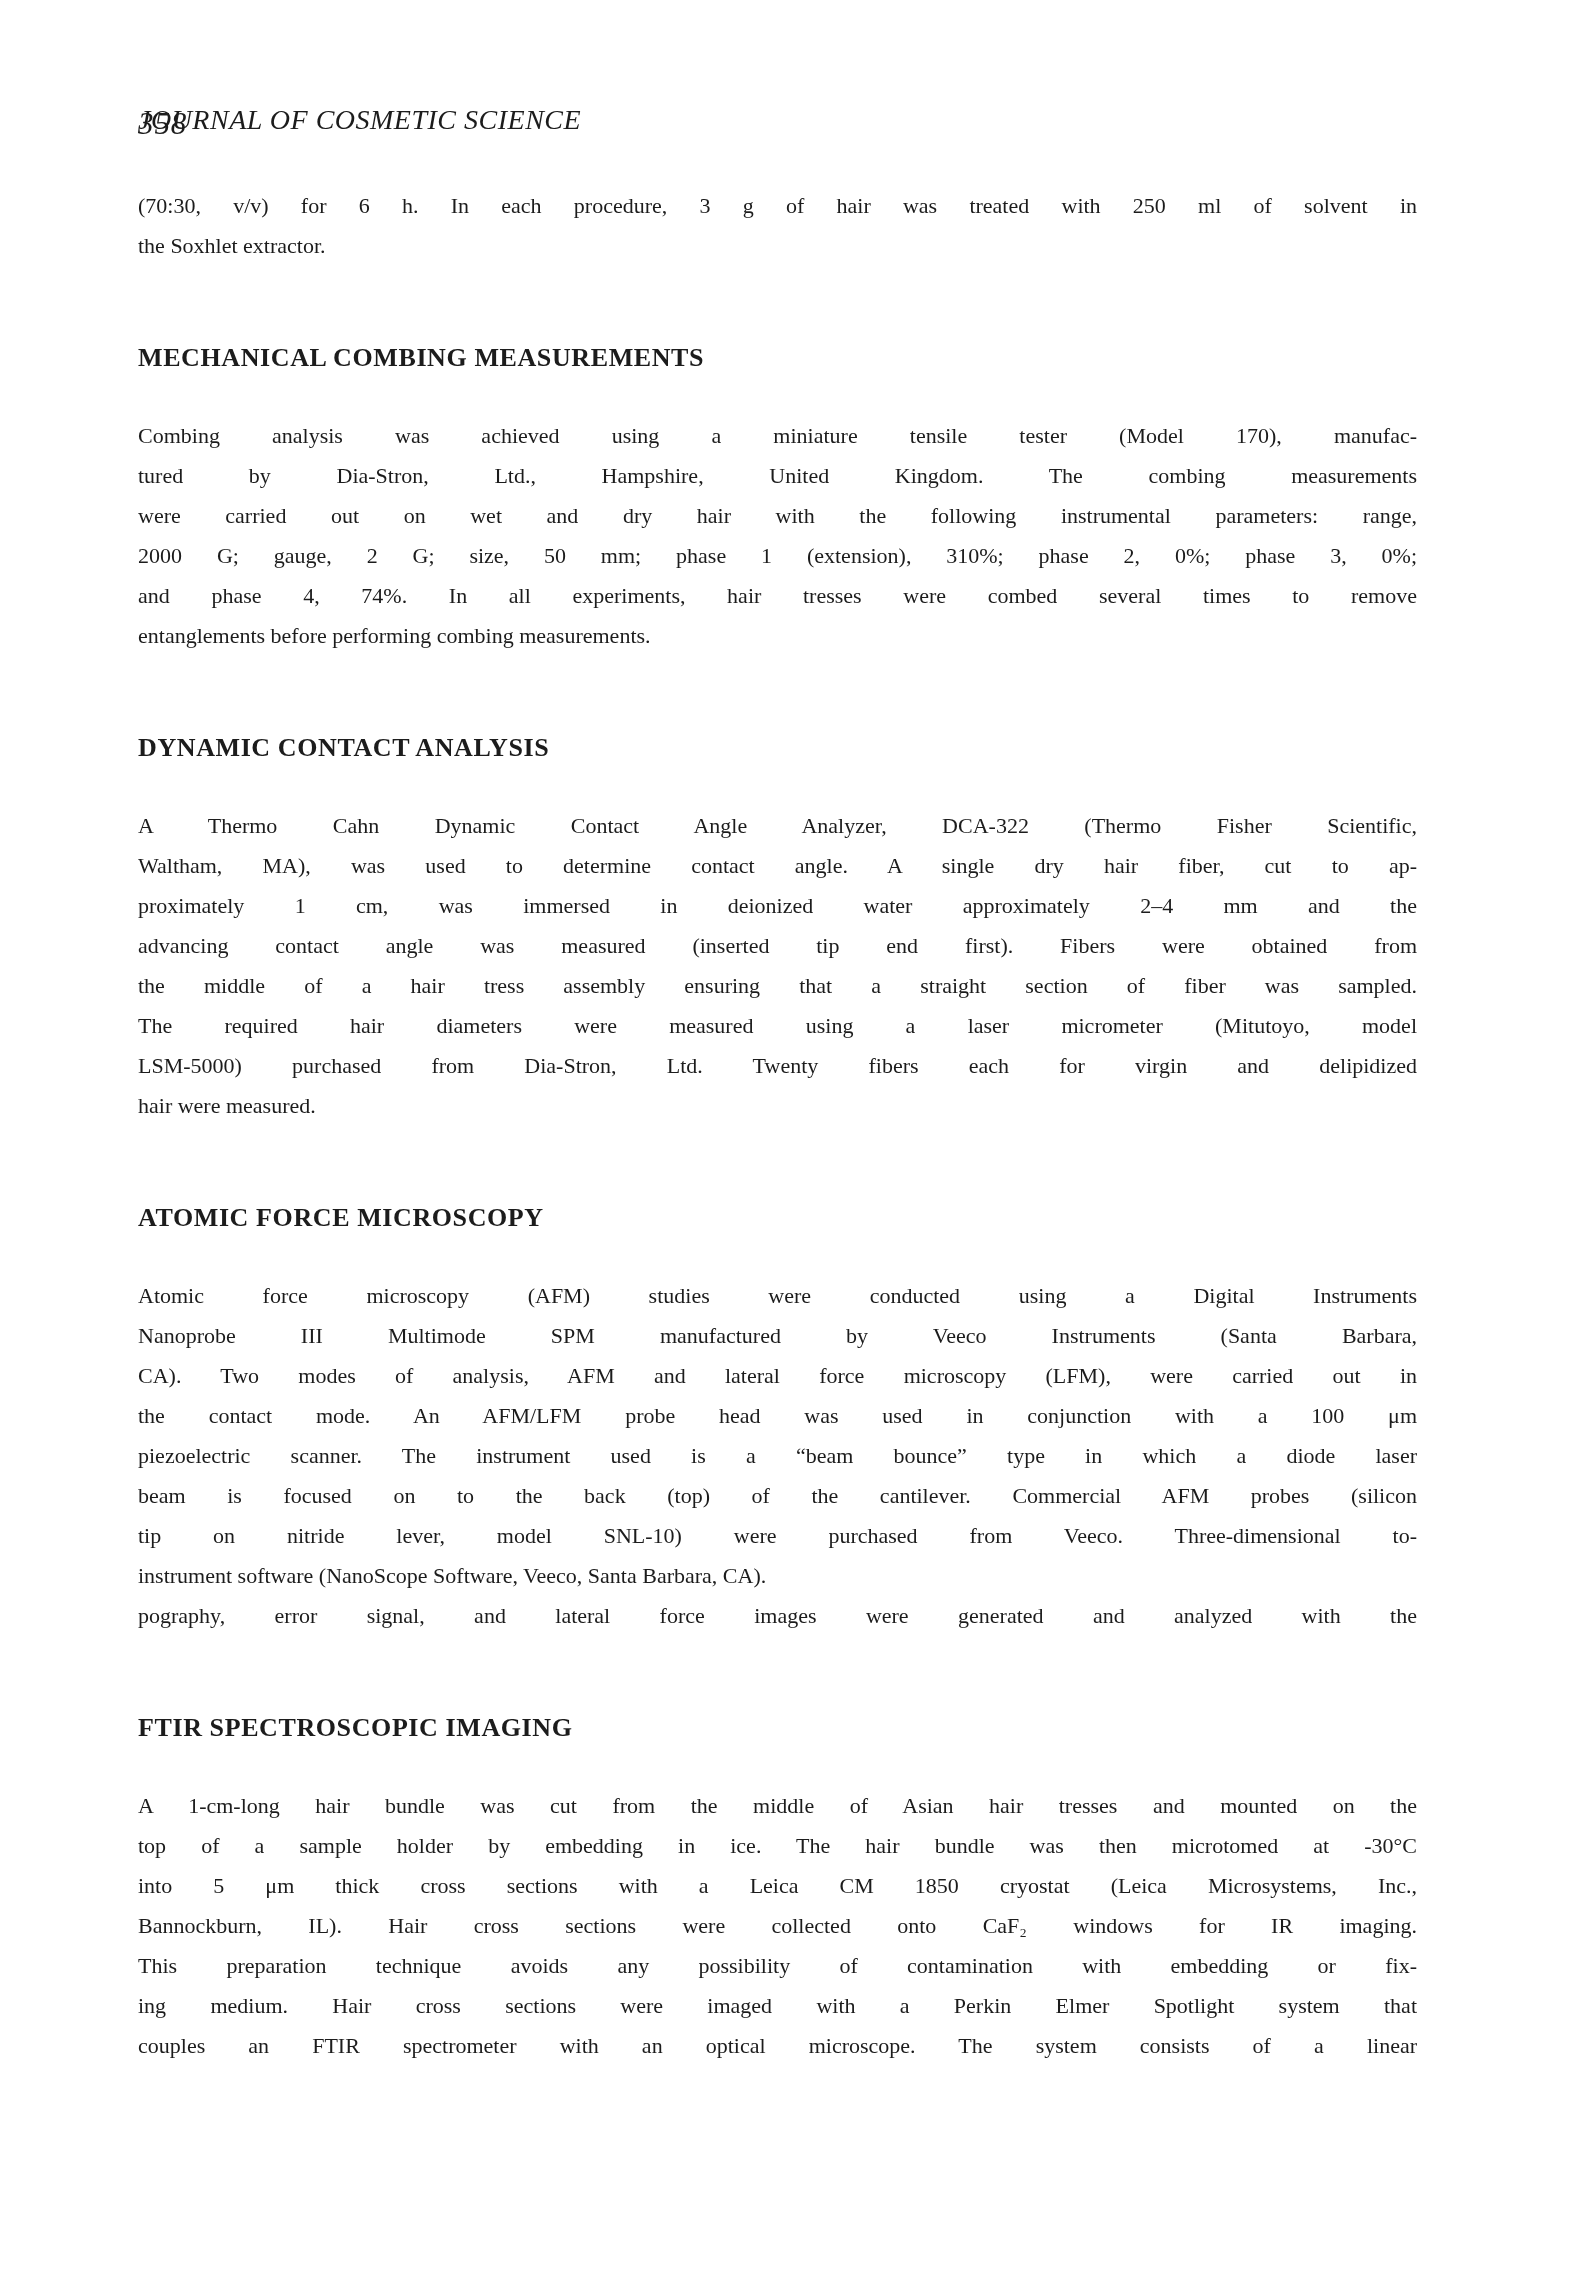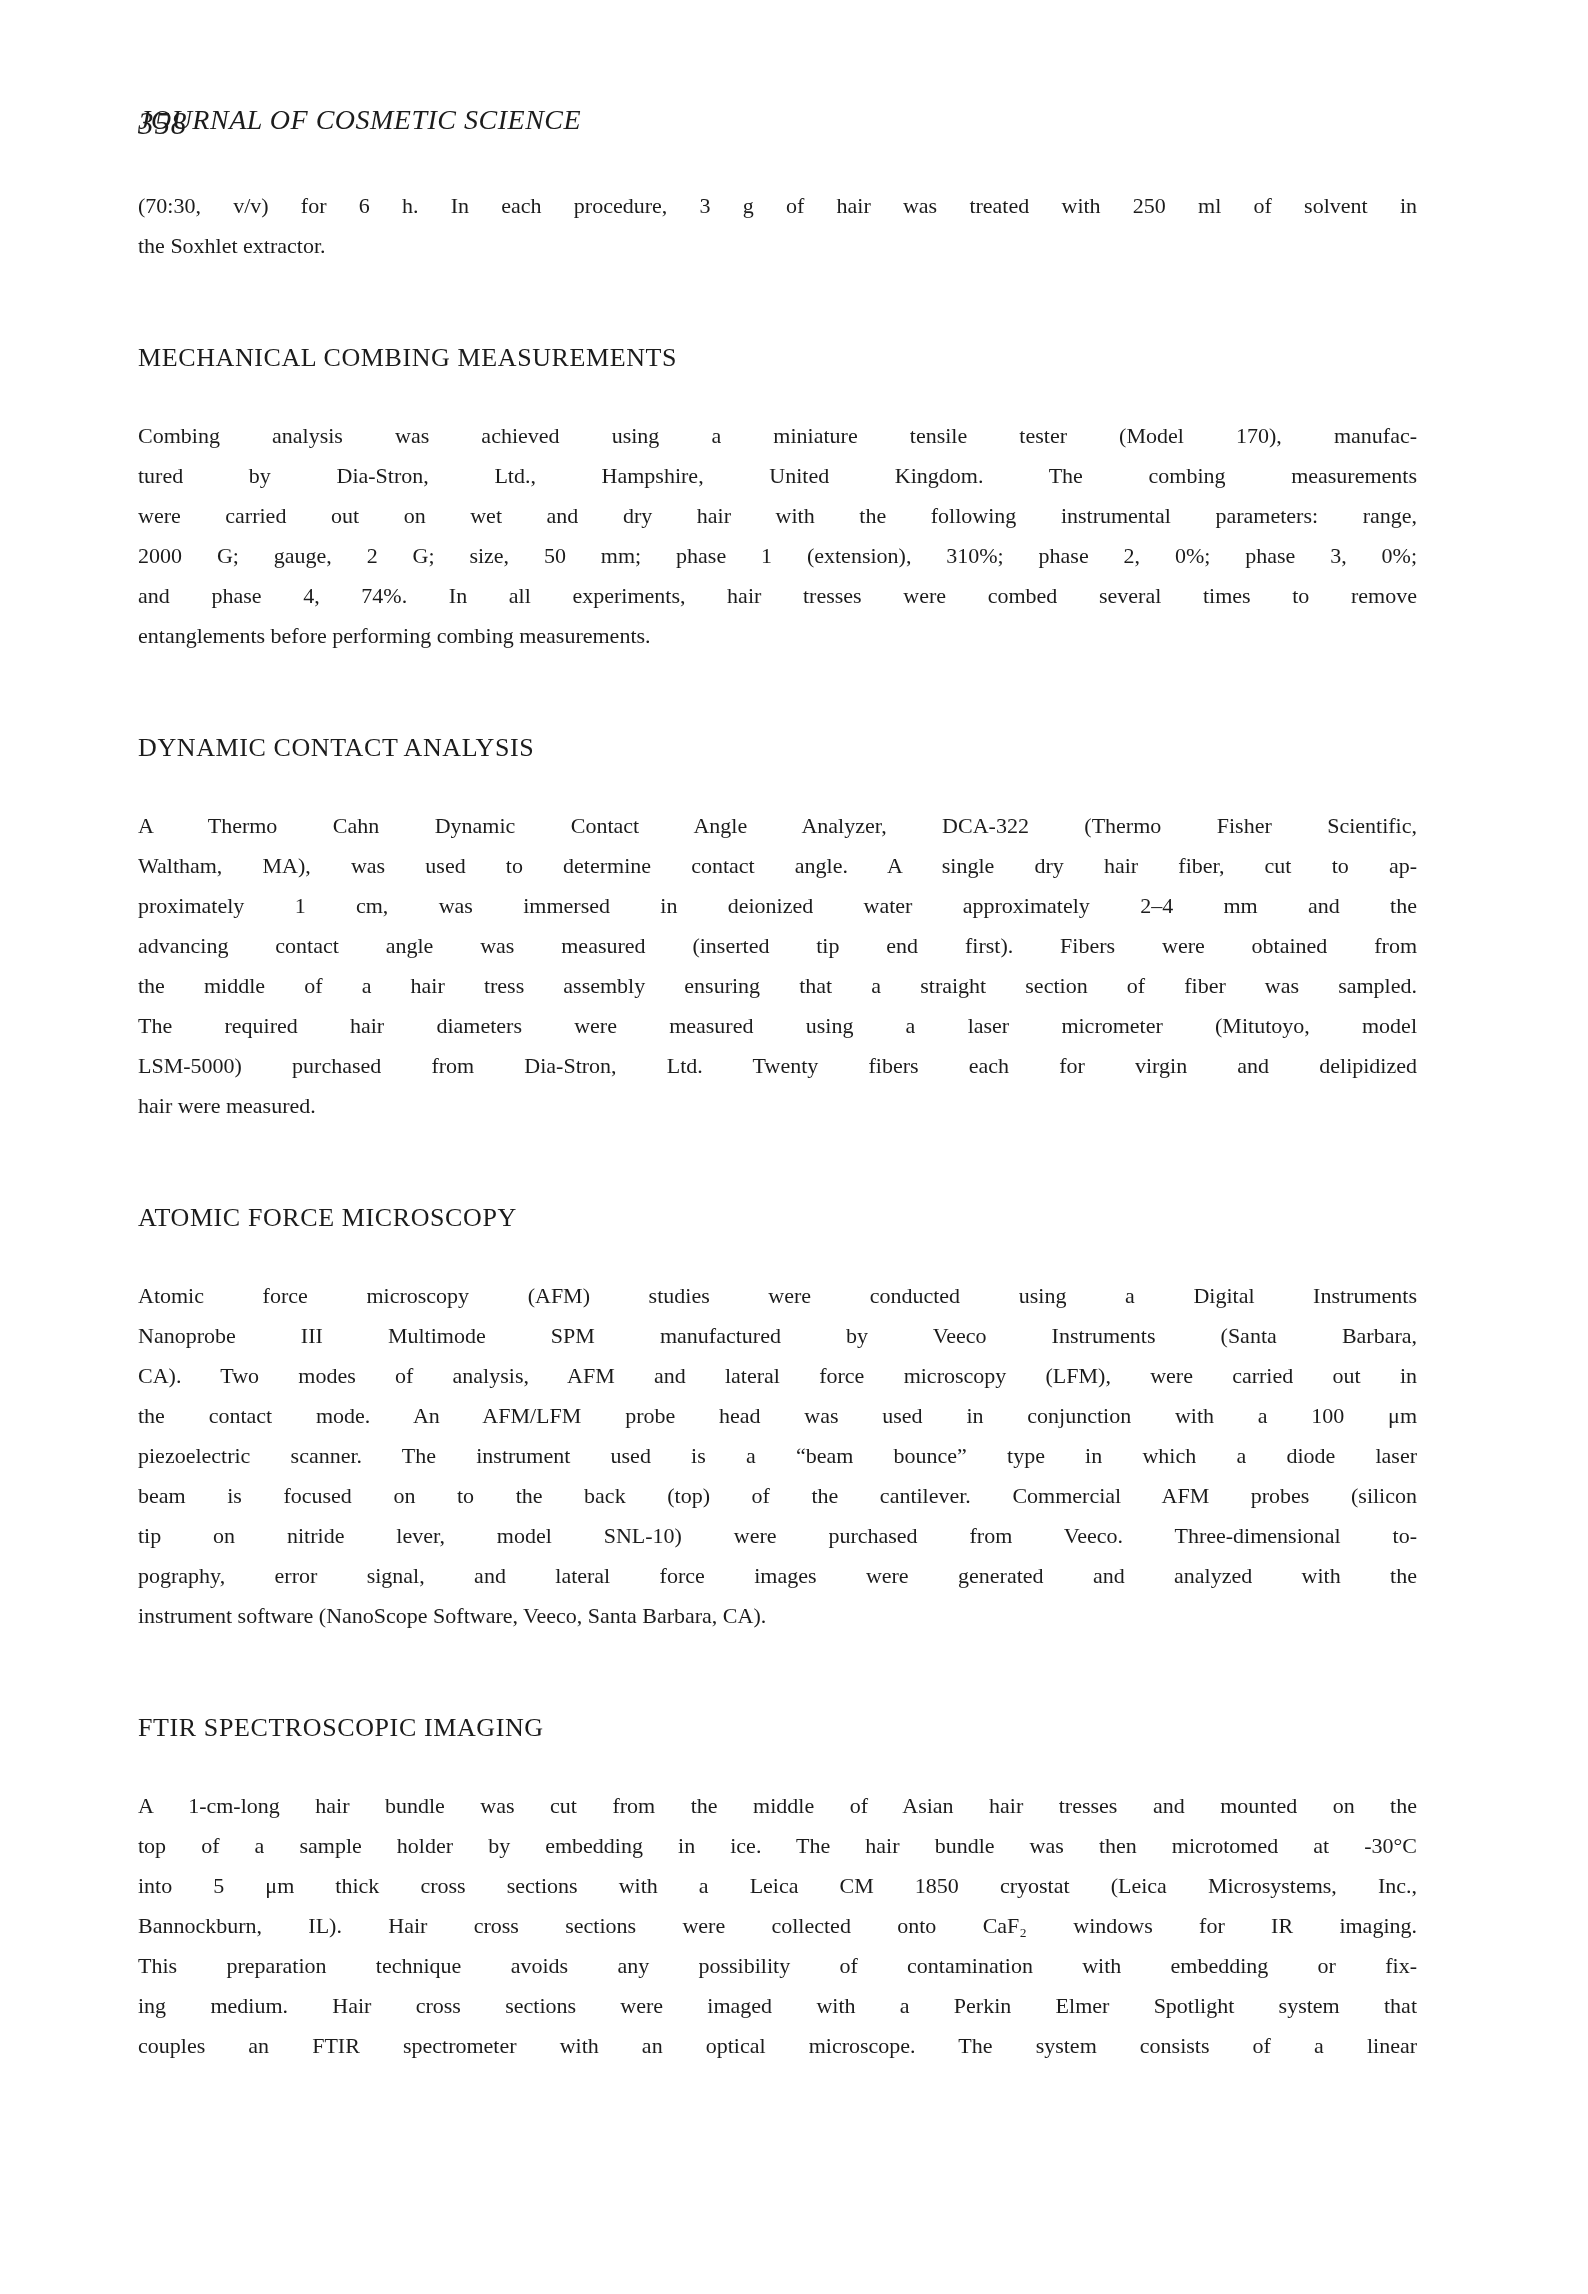--- a/index.html
+++ b/index.html
@@ -51,21 +51,21 @@
   .line {
     text-align: justify;
     text-align-last: justify;
   }
   .line.last {
     text-align-last: left;
   }
   .shead {
     margin: 75px 0 0 0;
     font-size: 26px;
-    font-weight: 400;
+    font-weight: 700;
     letter-spacing: 0.6px;
     line-height: 34px;
   }
 </style>
 </head>
 <body>
 
 <div class="content">
 
   <header class="page-header">
@@ -107,22 +107,22 @@
   <section>
     <h2 class="shead">ATOMIC FORCE MICROSCOPY</h2>
     <div class="para sect-para">
       <div class="line">Atomic force microscopy (AFM) studies were conducted using a Digital Instruments</div>
       <div class="line">Nanoprobe III Multimode SPM manufactured by Veeco Instruments (Santa Barbara,</div>
       <div class="line">CA). Two modes of analysis, AFM and lateral force microscopy (LFM), were carried out in</div>
       <div class="line">the contact mode. An AFM/LFM probe head was used in conjunction with a 100 μm</div>
       <div class="line">piezoelectric scanner. The instrument used is a “beam bounce” type in which a diode laser</div>
       <div class="line">beam is focused on to the back (top) of the cantilever. Commercial AFM probes (silicon</div>
       <div class="line">tip on nitride lever, model SNL-10) were purchased from Veeco. Three-dimensional to-</div>
+      <div class="line last">instrument software (NanoScope Software, Veeco, Santa Barbara, CA).</div>
       <div class="line">pography, error signal, and lateral force images were generated and analyzed with the</div>
-      <div class="line last">instrument software (NanoScope Software, Veeco, Santa Barbara, CA).</div>
     </div>
   </section>
 
   <section>
     <h2 class="shead">FTIR SPECTROSCOPIC IMAGING</h2>
     <div class="para sect-para">
       <div class="line">A 1-cm-long hair bundle was cut from the middle of Asian hair tresses and mounted on the</div>
       <div class="line">top of a sample holder by embedding in ice. The hair bundle was then microtomed at -30°C</div>
       <div class="line">into 5 μm thick cross sections with a Leica CM 1850 cryostat (Leica Microsystems, Inc.,</div>
       <div class="line">Bannockburn, IL). Hair cross sections were collected onto CaF₂ windows for IR imaging.</div>

